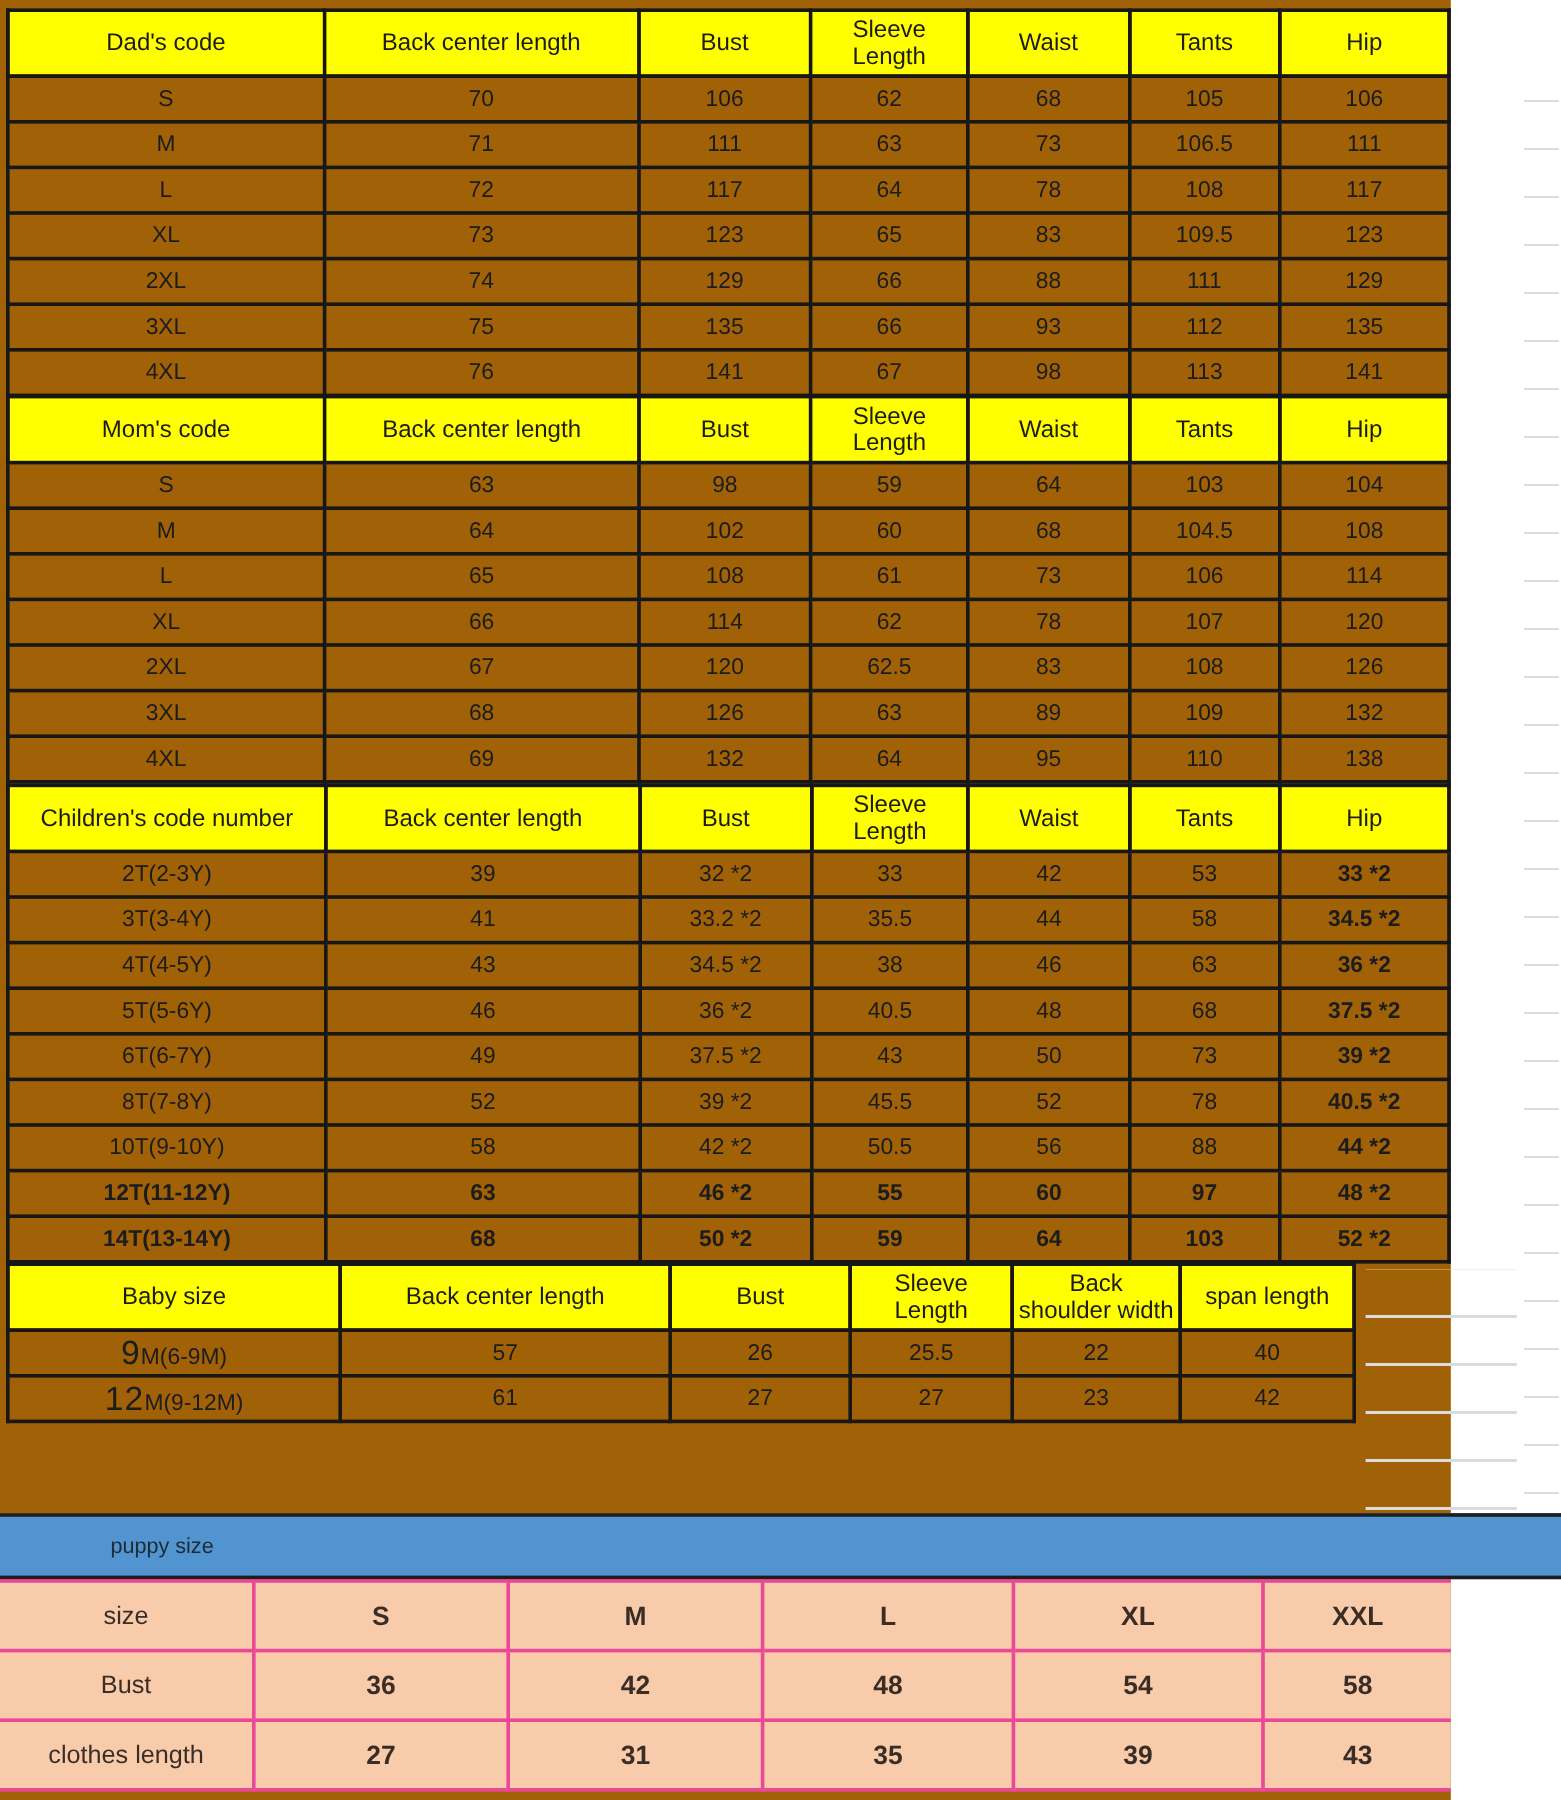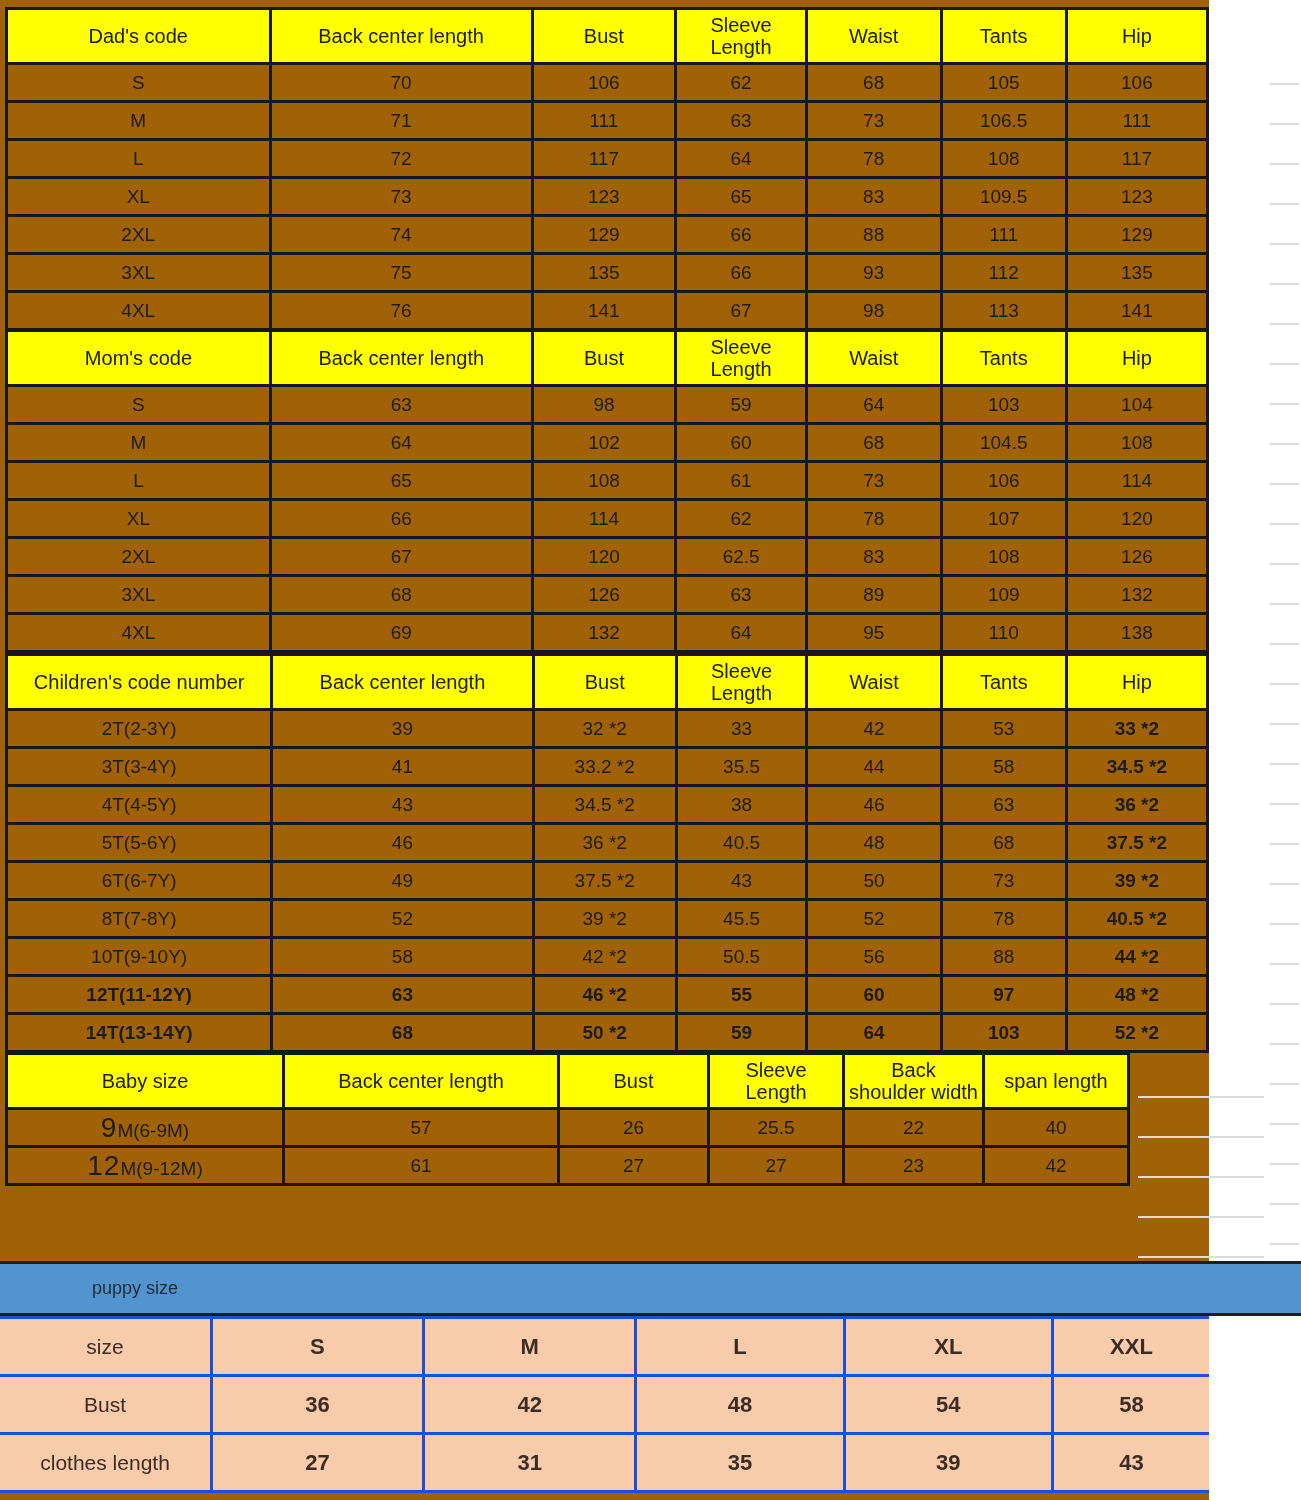--- a/index.html
+++ b/index.html
@@ -37,21 +37,21 @@
   
   #puppy-bar{
     position:absolute;left:0;top:1261px;width:1301px;height:49px;
     background:var(--puppy-bar-blue);
     border-top:3px solid #1e1e1e;border-bottom:3px solid #1e1e1e;
     display:flex;align-items:center;
   }
   #puppy-bar span{font-size:18px;color:#1d2b36;padding-left:92px;}
   #t-puppy{border-collapse:collapse;table-layout:fixed;position:absolute;left:0;top:1316px;}
   #t-puppy td{
-    border:3px solid #1d4ed8;background:var(--puppy-peach);color:var(--puppy-text);
+    border:3px solid #ec4899;background:var(--puppy-peach);color:var(--puppy-text);
     text-align:center;vertical-align:middle;font-size:21px;height:55px;padding:0;
   }
   #t-puppy td:first-child{border-left:none;}
   #t-puppy td:last-child{border-right:none;}
   #t-puppy td.p-val{font-weight:bold;font-size:22px;}
 
   
   .grid-strip{
     position:absolute;
     background-image:repeating-linear-gradient(to bottom,

